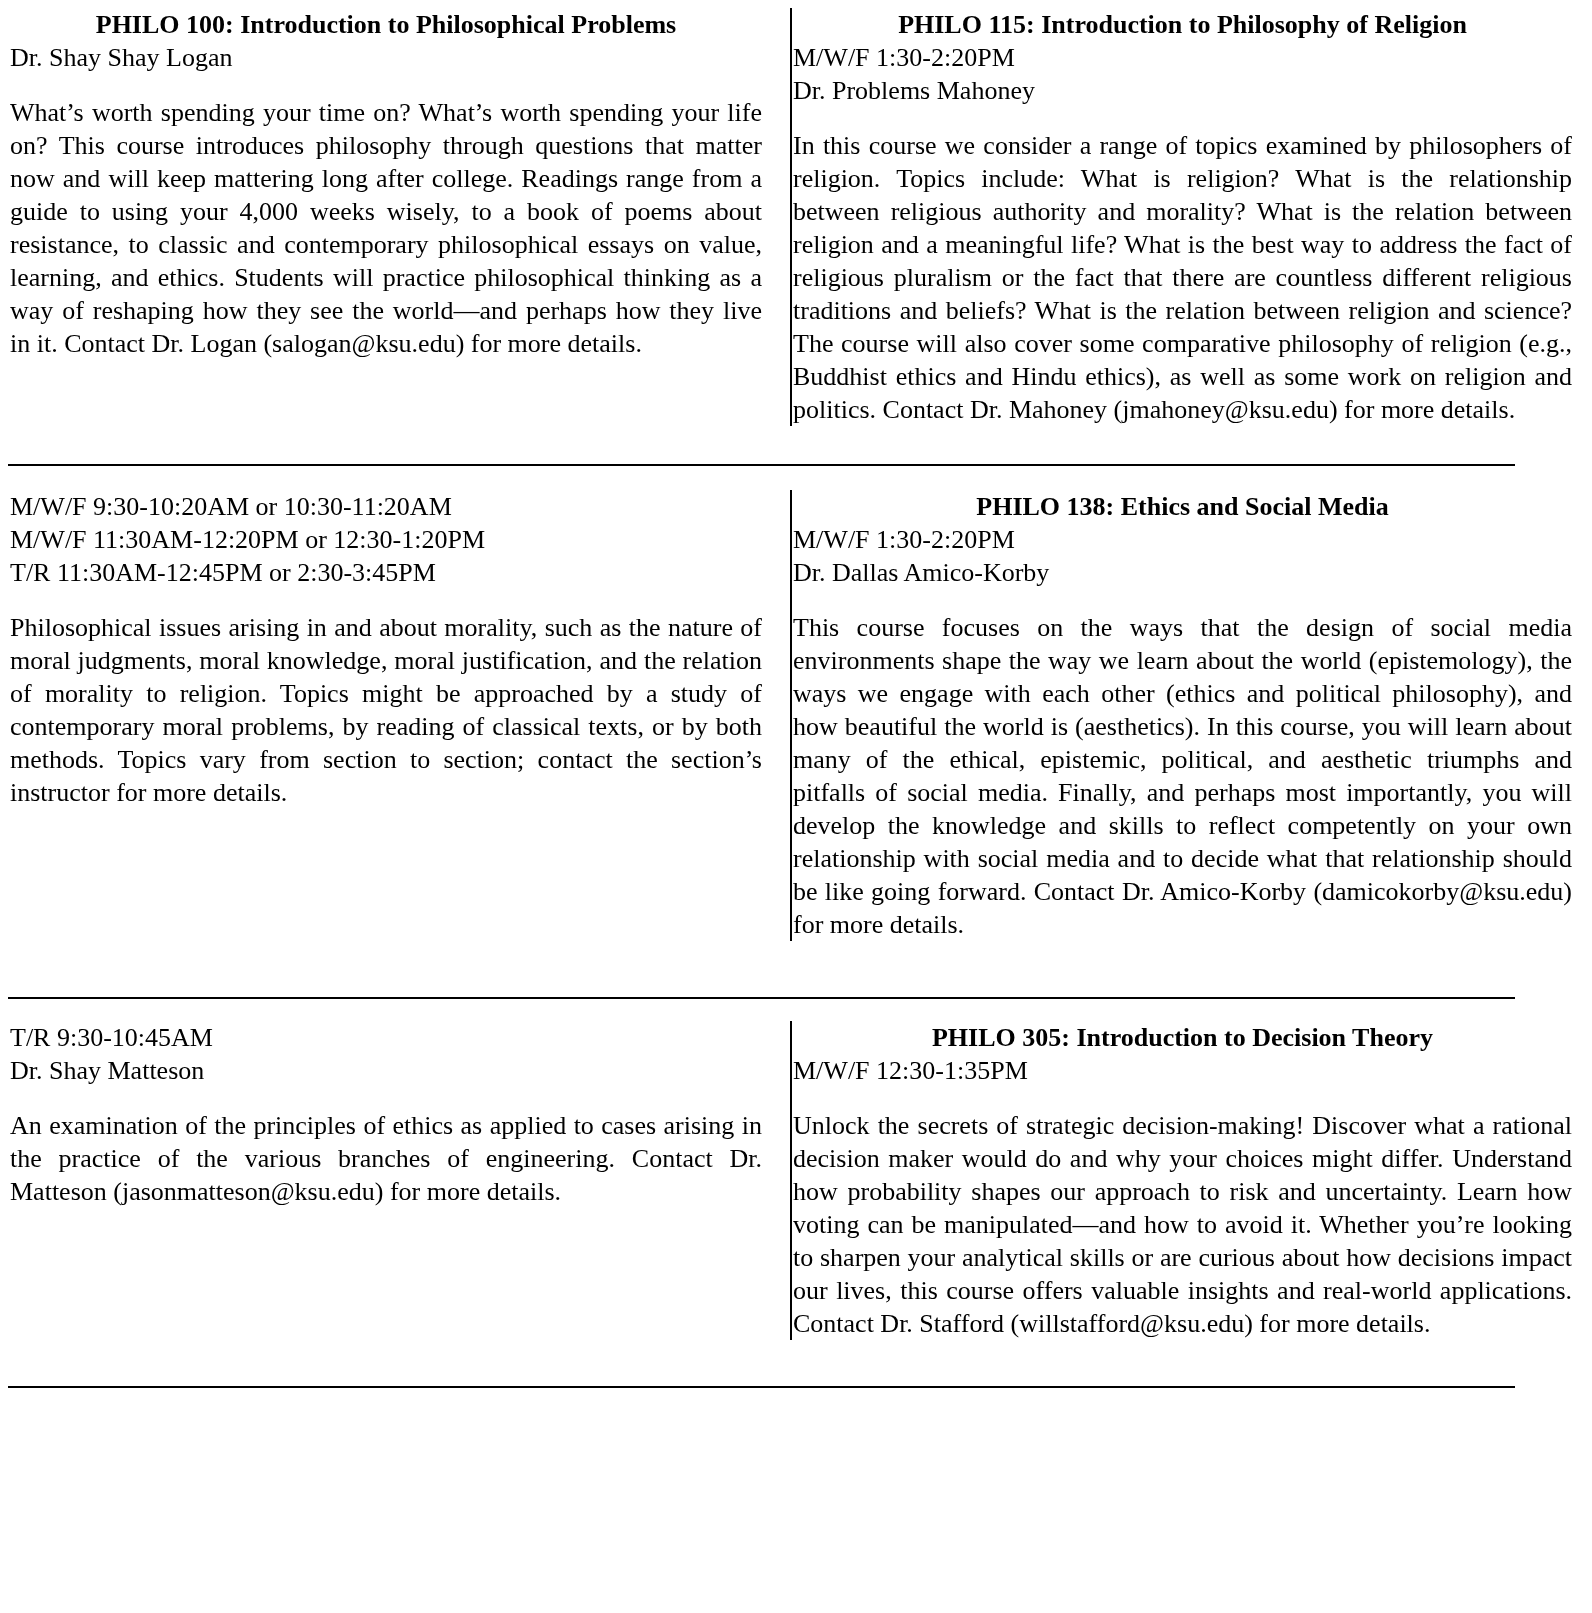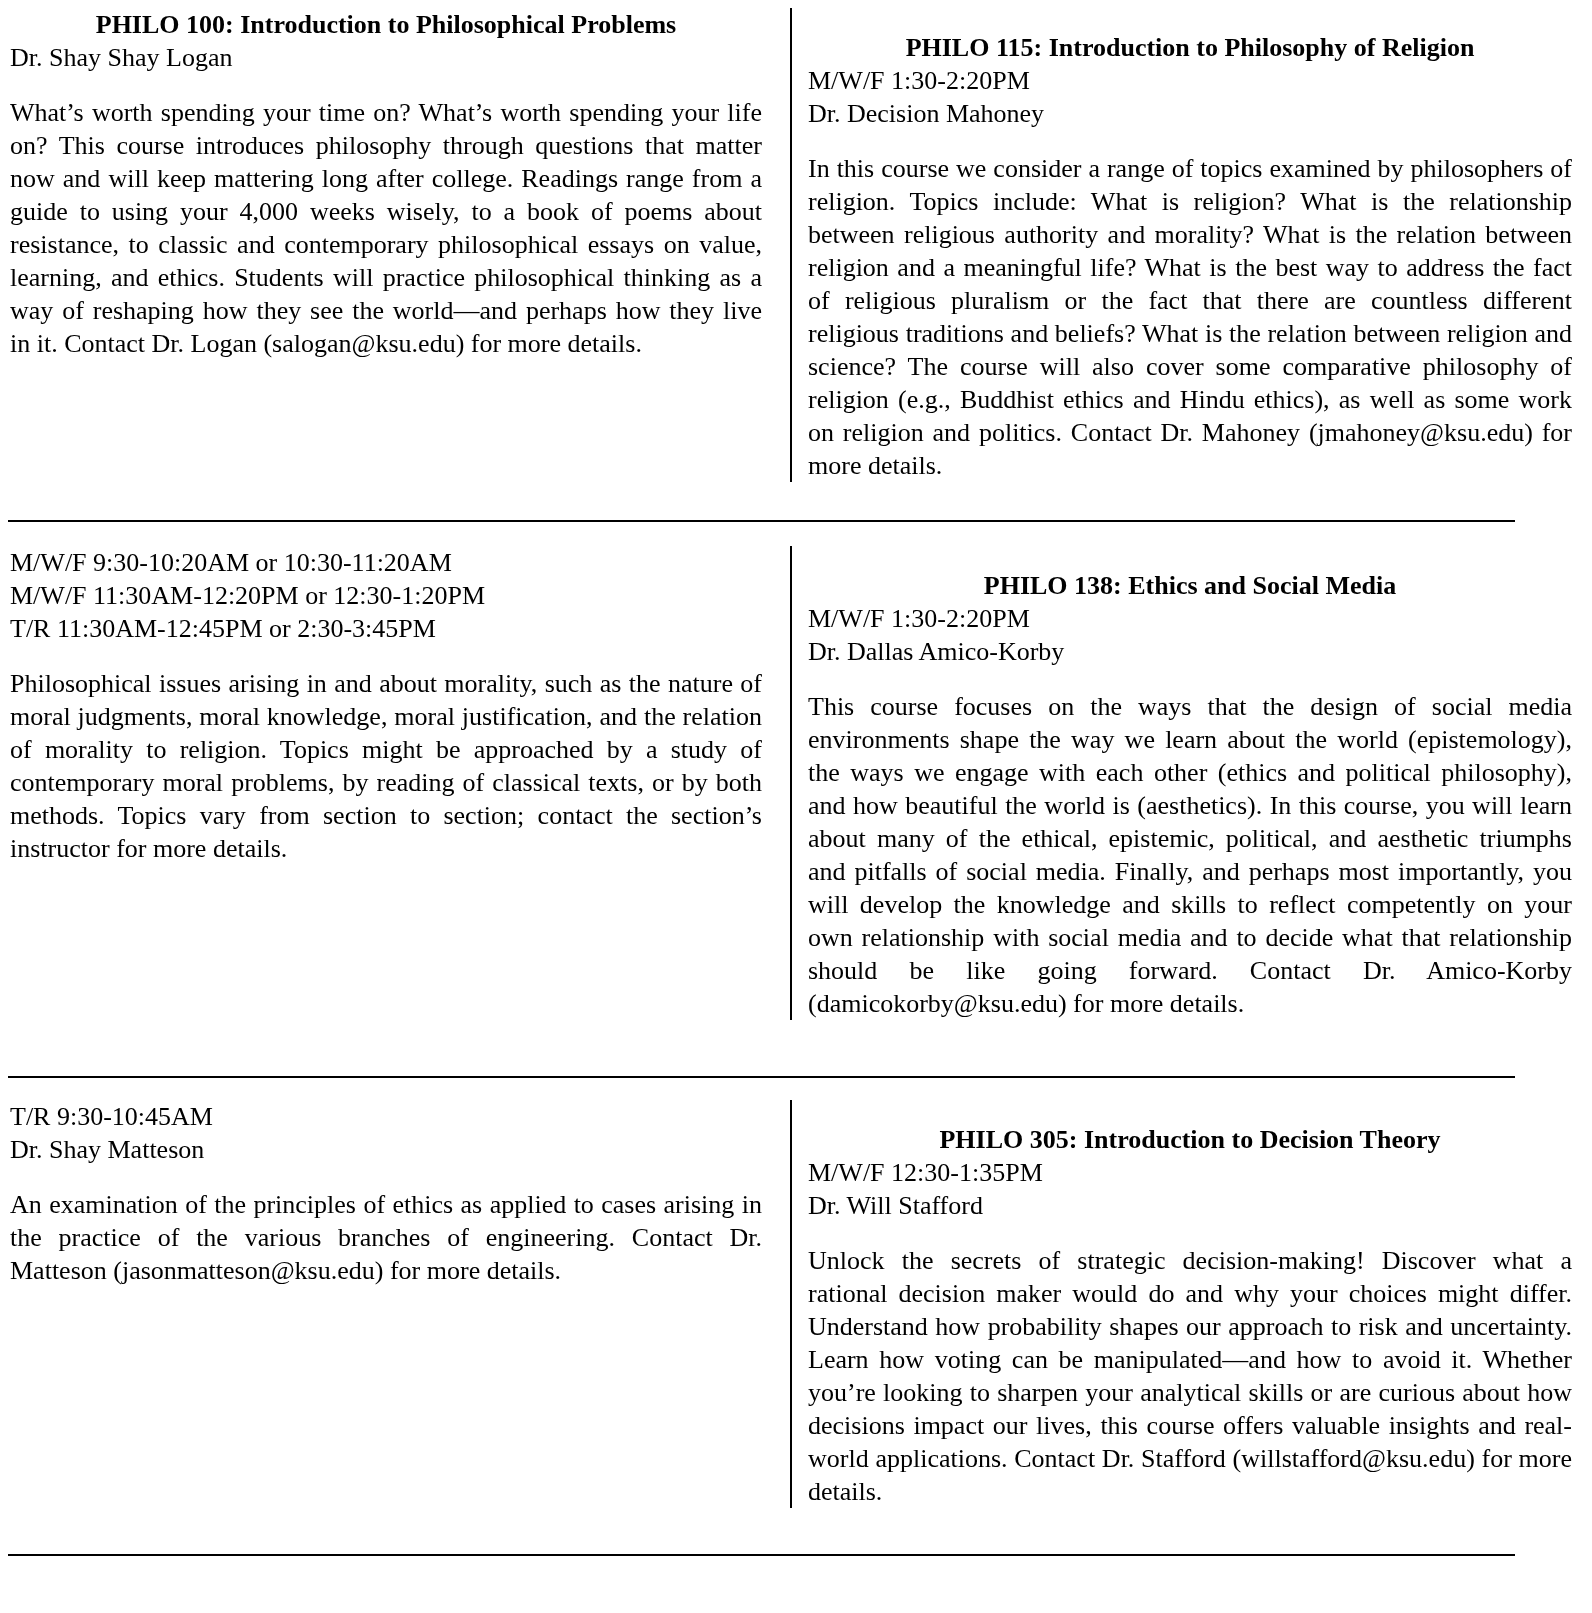--- a/index.html
+++ b/index.html
@@ -20,21 +20,21 @@
   }
   .catalog-row {
     display: grid;
     grid-template-columns: 780px 2px 780px;
     align-items: stretch;
   }
   .row-1 { padding: 8px 0 38px 0; }
   .row-2 { padding: 24px 0 56px 0; }
   .row-3 { padding: 22px 0 46px 0; }
   .course-cell-left  { padding-right: 28px; }
-  .course-cell-right { padding-left: 16px; margin-top: 23px; }
+  .course-cell-right { padding-left: 1px; }
   .vrule {
     width: 2px;
     background: #000000;
   }
   .course-title {
     font-weight: bold;
     font-size: 26px;
     margin: 0;
     line-height: 33px;
     text-align: center;
@@ -63,21 +63,21 @@
   <section class="catalog-row row-1">
     <article class="course-cell-left">
       <h2 class="course-title">PHILO 100: Introduction to Philosophical Problems</h2>
       <div class="course-meta">Dr. Shay Shay Logan</div>
       <p class="course-desc">What’s worth spending your time on? What’s worth spending your life on? This course introduces philosophy through questions that matter now and will keep mattering long after college. Readings range from a guide to using your 4,000 weeks wisely, to a book of poems about resistance, to classic and contemporary philosophical essays on value, learning, and ethics. Students will practice philosophical thinking as a way of reshaping how they see the world—and perhaps how they live in it. Contact Dr. Logan (salogan@ksu.edu) for more details.</p>
     </article>
     <div class="vrule"></div>
     <article class="course-cell-right">
       <h2 class="course-title">PHILO 115: Introduction to Philosophy of Religion</h2>
       <div class="course-meta">M/W/F 1:30-2:20PM</div>
-      <div class="course-meta">Dr. Decision Mahoney</div>
+      <div class="course-meta">Dr. Problems Mahoney</div>
       <p class="course-desc">In this course we consider a range of topics examined by philosophers of religion. Topics include: What is religion? What is the relationship between religious authority and morality? What is the relation between religion and a meaningful life? What is the best way to address the fact of religious pluralism or the fact that there are countless different religious traditions and beliefs? What is the relation between religion and science? The course will also cover some comparative philosophy of religion (e.g., Buddhist ethics and Hindu ethics), as well as some work on religion and politics. Contact Dr. Mahoney (jmahoney@ksu.edu) for more details.</p>
     </article>
   </section>
 
   <hr class="hrule">
 
   <section class="catalog-row row-2">
     <article class="course-cell-left">
       <div class="course-meta">M/W/F 9:30-10:20AM or 10:30-11:20AM</div>
       <div class="course-meta">M/W/F 11:30AM-12:20PM or 12:30-1:20PM</div>
@@ -98,20 +98,19 @@
   <section class="catalog-row row-3">
     <article class="course-cell-left">
       <div class="course-meta">T/R 9:30-10:45AM</div>
       <div class="course-meta">Dr. Shay Matteson</div>
       <p class="course-desc">An examination of the principles of ethics as applied to cases arising in the practice of the various branches of engineering. Contact Dr. Matteson (jasonmatteson@ksu.edu) for more details.</p>
     </article>
     <div class="vrule"></div>
     <article class="course-cell-right">
       <h2 class="course-title">PHILO 305: Introduction to Decision Theory</h2>
       <div class="course-meta">M/W/F 12:30-1:35PM</div>
-      <div class="course-meta">Dr. Will Stafford</div>
       <p class="course-desc">Unlock the secrets of strategic decision-making! Discover what a rational decision maker would do and why your choices might differ. Understand how probability shapes our approach to risk and uncertainty. Learn how voting can be manipulated—and how to avoid it. Whether you’re looking to sharpen your analytical skills or are curious about how decisions impact our lives, this course offers valuable insights and real-world applications. Contact Dr. Stafford (willstafford@ksu.edu) for more details.</p>
     </article>
   </section>
 
   <hr class="hrule">
 
 </div>
 
 </body></html>

